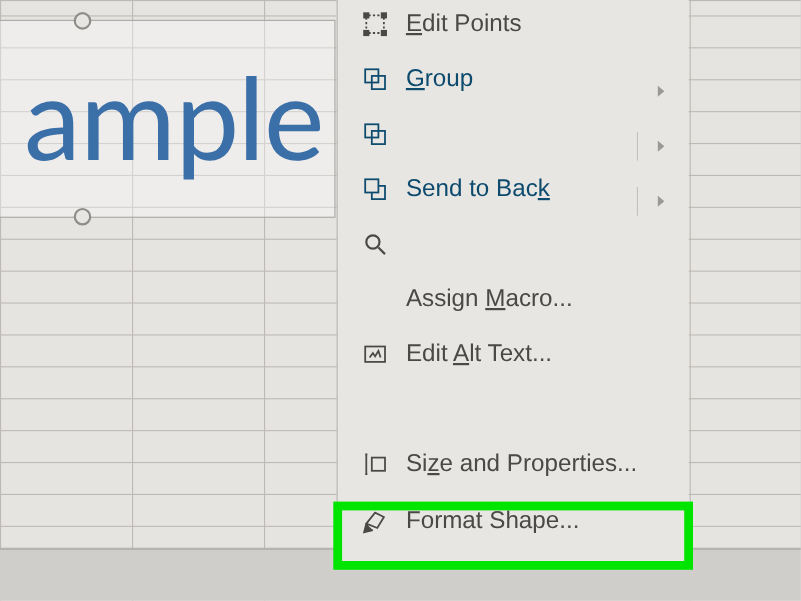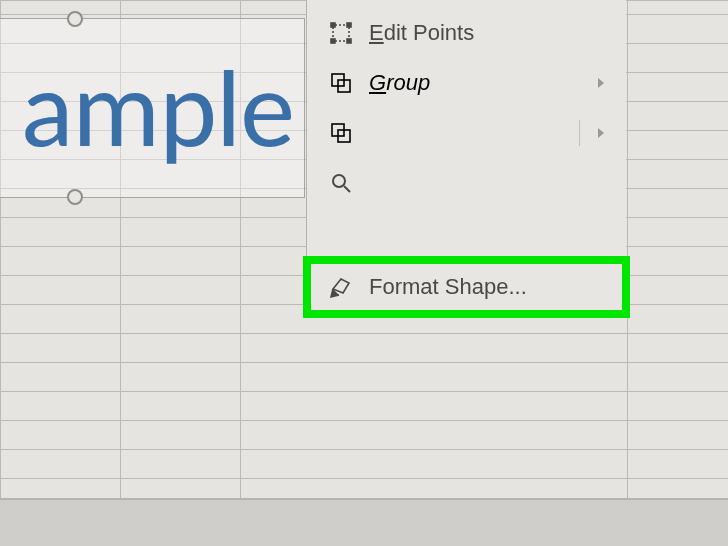--- a/index.html
+++ b/index.html
@@ -62,28 +62,28 @@
   .menu {
     position: absolute;
     left: 306px; top: 0;
     width: 320px;
     background: #e8e6e2;
     border-left: 1px solid #b6b4b0;
     display: flex; flex-direction: column;
     padding-top: 8px;
   }
   .menu-item {
-    display: flex; align-items: center;
+    display: flex; align-items: flex-start;
     height: 50px;
     padding-left: 20px;
     color: #4a4946;
     font-size: 22px;
     position: relative;
   }
-  .menu-item.disabled { color: #000000; font-style: italic; }
+  .menu-item.disabled { color: #0c4a6e; }
   .menu-item .ico-slot {
     width: 28px; height: 28px;
     margin-right: 14px;
     display: flex; align-items: center; justify-content: center;
     color: inherit;
   }
   .menu-item .ico-slot svg { width: 24px; height: 24px; }
   .menu-item .label u { text-decoration: underline; }
   .menu-item .arrow {
     position: absolute; right: 20px; top: 50%;
@@ -182,37 +182,74 @@
       </svg>
     </span>
     <span class="split-sep"></span>
     <span class="arrow">
       <svg width="10" height="14" viewBox="0 0 10 14">
           <path d="M2 2l6 5-6 5z" fill="currentColor"></path>
         </svg>
     </span>
   </div>
 
+  <div class="menu-item disabled">
+    <span class="ico-slot">
+      <svg viewBox="0 0 24 24" fill="none" stroke="currentColor" stroke-width="1.6">
+        <rect x="9" y="9" width="12" height="12"></rect>
+        <rect x="3" y="3" width="12" height="12" fill="#e8e6e2"></rect>
+      </svg>
+    </span>
+    <span class="label">Send to Bac<u>k</u></span>
+    <span class="split-sep"></span>
+    <span class="arrow">
+      <svg width="10" height="14" viewBox="0 0 10 14">
+          <path d="M2 2l6 5-6 5z" fill="currentColor"></path>
+        </svg>
+    </span>
+  </div>
 
 
   <div class="menu-item">
     <span class="ico-slot">
       <svg viewBox="0 0 24 24" fill="none" stroke="currentColor" stroke-width="2">
         <circle cx="10" cy="10" r="6"></circle>
         <path d="M15 15l6 6"></path>
       </svg>
     </span>
   </div>
 
-
-
   <div class="menu-item">
     <span class="ico-slot"></span>
-  </div>
-
+    <span class="label">Assign <u>M</u>acro...</span>
+  </div>
+
+  <div class="menu-item">
+    <span class="ico-slot">
+      <svg viewBox="0 0 24 24" fill="none" stroke="currentColor" stroke-width="1.6">
+        <rect x="3" y="5" width="18" height="14"></rect>
+        <path d="M7 15l3-4 2 3 3-5 2 6"></path>
+      </svg>
+    </span>
+    <span class="label">Edit <u>A</u>lt Text...</span>
+  </div>
+
+  <div class="menu-item">
+    <span class="ico-slot"></span>
+  </div>
+
+  <div class="menu-item">
+    <span class="ico-slot">
+      <svg viewBox="0 0 24 24" fill="none" stroke="currentColor" stroke-width="1.6">
+        <path d="M4 3v18M3 3l2 0M3 21l2 0"></path>
+        <rect x="9" y="6" width="12" height="12"></rect>
+      </svg>
+    </span>
+    <span class="label">Si<u>z</u>e and Properties...</span>
+  </div>
 
   <div class="menu-item highlight">
     <span class="ico-slot">
       <svg viewBox="0 0 24 24" fill="none" stroke="currentColor" stroke-width="1.6">
         <path d="M4 14 L12 4 L20 8 L14 18 Z"></path>
         <path d="M4 14 L2 22 L10 20" fill="currentColor"></path>
       </svg>
     </span>
     <span class="label">Format Shape...</span>
   </div>

